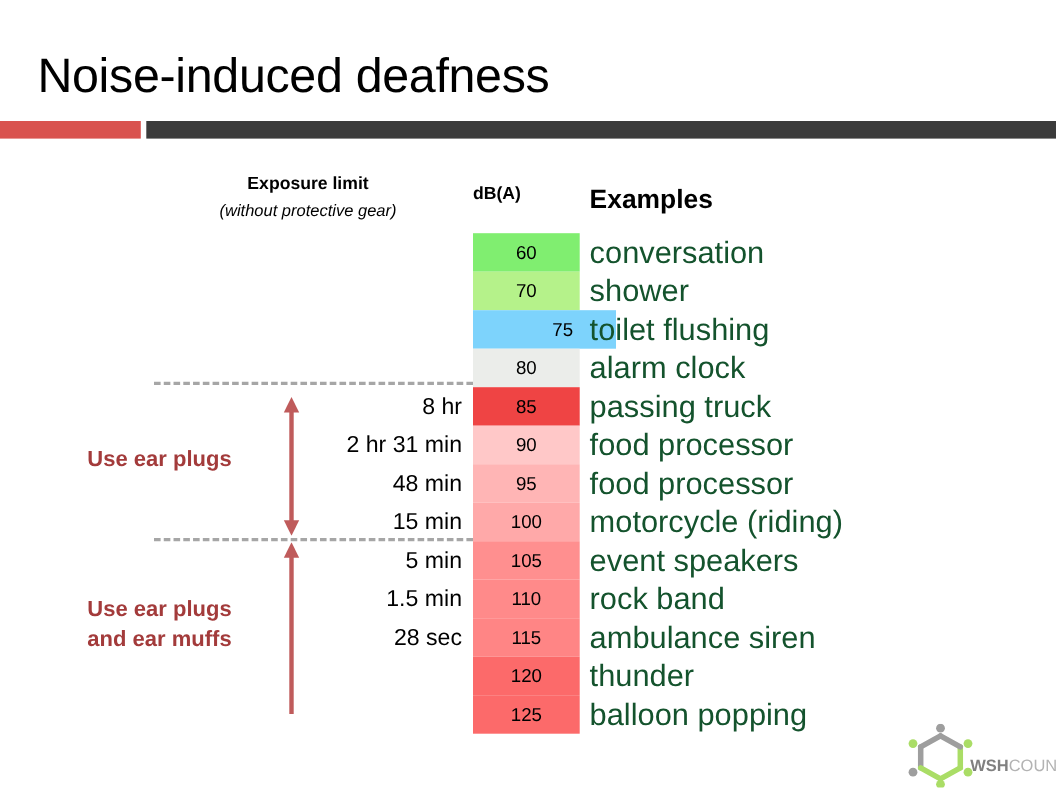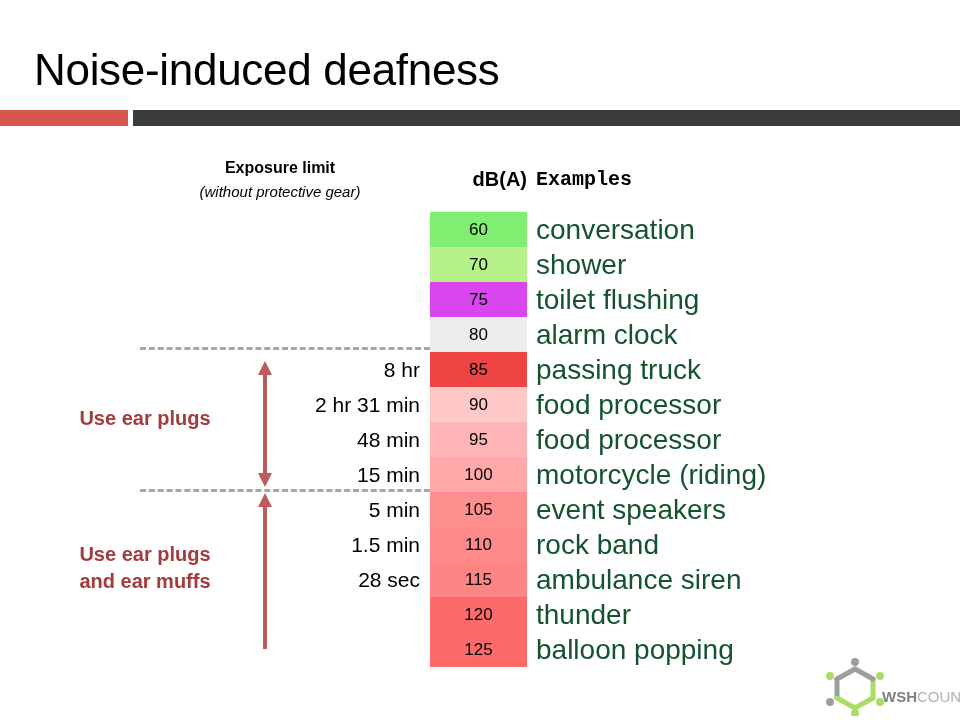--- a/index.html
+++ b/index.html
@@ -68,33 +68,32 @@
     display: block;
     font-size: 15px;
     font-style: italic;
     line-height: 22px;
   }
   #hdr-db {
     position: absolute;
     left: 430px;
     top: 168px;
     width: 97px;
-    text-align: right;
-    font-size: 20px;
+    text-align: left;
+    font-size: 16px;
     font-weight: bold;
     color: #000;
   }
   #hdr-examples {
     position: absolute;
     left: 536px;
     top: 168px;
-    font-size: 20px;
-    font-weight: bold;
-    color: #000;
-    font-family: Liberation Mono, monospace;
+    font-size: 24px;
+    font-weight: bold;
+    color: #000;
   }
 
   
   #table {
     position: absolute;
     left: 130px;
     top: 212px;
     width: 700px;
   }
   .row {
@@ -217,21 +216,21 @@
         <div class="cell-db" style="background: rgb(128, 238, 112);">60</div>
         <div class="cell-example">conversation</div>
       </div>
       <div class="row">
         <div class="cell-exposure"></div>
         <div class="cell-db" style="background: rgb(181, 242, 138);">70</div>
         <div class="cell-example">shower</div>
       </div>
       <div class="row">
         <div class="cell-exposure"></div>
-        <div class="cell-db" style="background: #d946ef;">75</div>
+        <div class="cell-db" style="background: #7dd3fc; padding-left: 33px;">75</div>
         <div class="cell-example">toilet flushing</div>
       </div>
       <div class="row">
         <div class="cell-exposure"></div>
         <div class="cell-db" style="background: rgb(235, 237, 234);">80</div>
         <div class="cell-example">alarm clock</div>
       </div>
       <div class="row">
         <div class="cell-exposure">8 hr</div>
         <div class="cell-db" style="background: #ef4444;">85</div>

